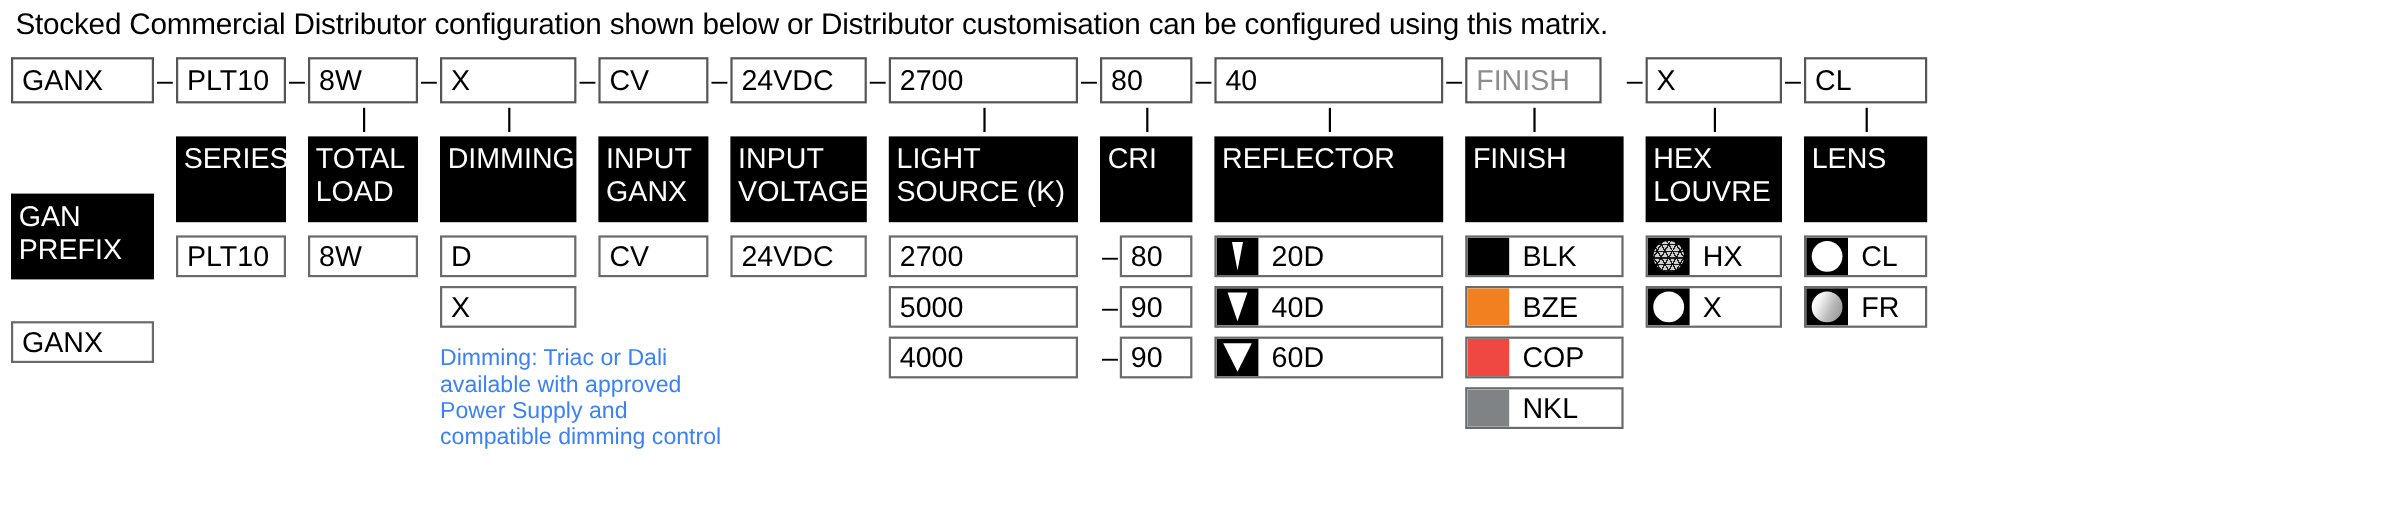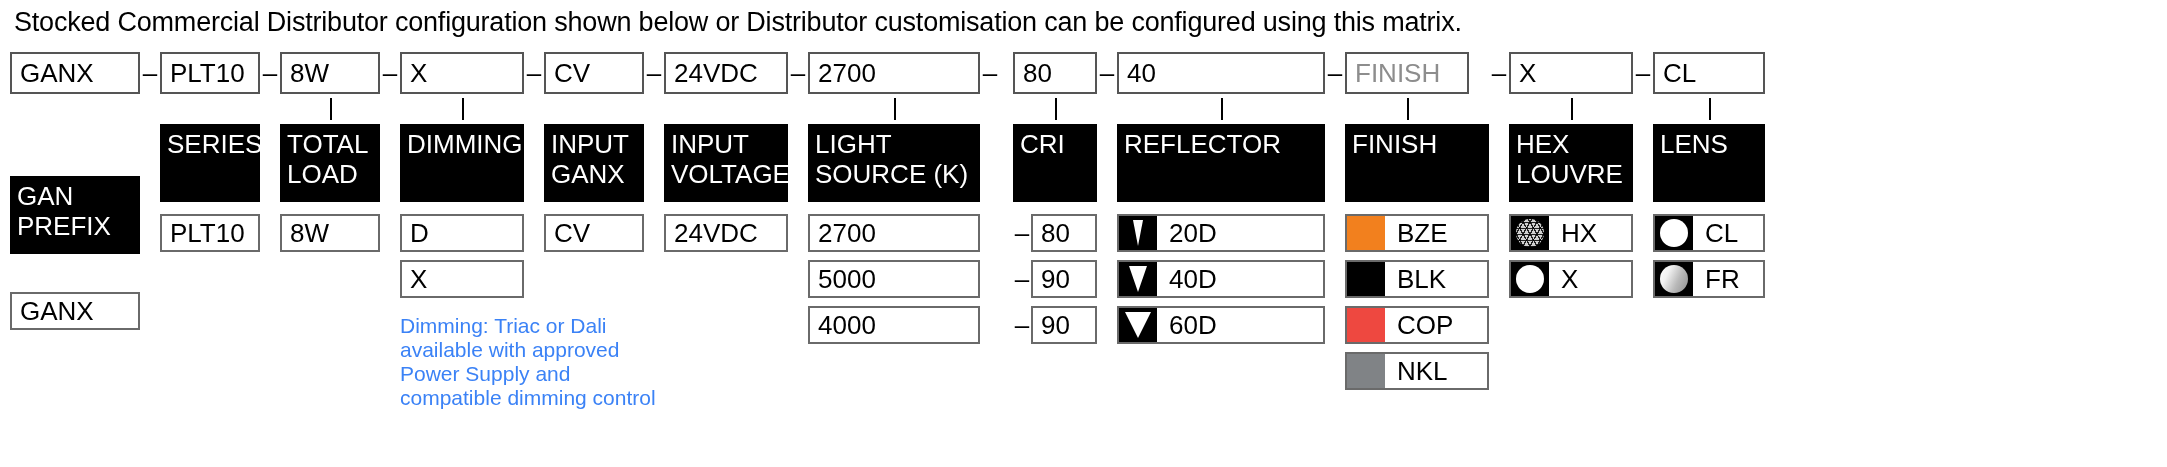--- a/index.html
+++ b/index.html
@@ -304,21 +304,21 @@
           </div>
           <div class="optrow">
             <div class="opt">5000</div>
           </div>
           <div class="optrow">
             <div class="opt">4000</div>
           </div>
         </div>
       </div>
       <div class="sep">–</div>
-      <div class="col" style="width: 84px; margin-left: 13px;">
+      <div class="col" style="width: 84px;">
         <div class="cfgbox" style="width: 84px;">80</div>
         <div class="tick-wrap">
           <div class="tick" style="left: 42px;"></div>
         </div>
         <div class="hdr">
           <div>CRI</div>
           <div>&nbsp;</div>
         </div>
         <div class="opts">
           <div class="optrow">
@@ -378,32 +378,32 @@
         <div class="tick-wrap">
           <div class="tick" style="left: 62px;"></div>
         </div>
         <div class="hdr">
           <div>FINISH</div>
           <div>&nbsp;</div>
         </div>
         <div class="opts">
           <div class="optrow">
             <div class="opt swatch">
+              <div class="swatch-tile" style="background: rgb(0, 0, 0);"></div>
+              <span class="swatch-label">BLK</span>
+            </div>
+          </div>
+          <div class="optrow">
+            <div class="opt swatch">
               <div class="swatch-tile" style="background: rgb(242, 128, 30);"></div>
               <span class="swatch-label">BZE</span>
             </div>
           </div>
           <div class="optrow">
             <div class="opt swatch">
-              <div class="swatch-tile" style="background: rgb(0, 0, 0);"></div>
-              <span class="swatch-label">BLK</span>
-            </div>
-          </div>
-          <div class="optrow">
-            <div class="opt swatch">
               <div class="swatch-tile" style="background: rgb(238, 72, 64);"></div>
               <span class="swatch-label">COP</span>
             </div>
           </div>
           <div class="optrow">
             <div class="opt swatch">
               <div class="swatch-tile" style="background: rgb(128, 131, 134);"></div>
               <span class="swatch-label">NKL</span>
             </div>
           </div>

